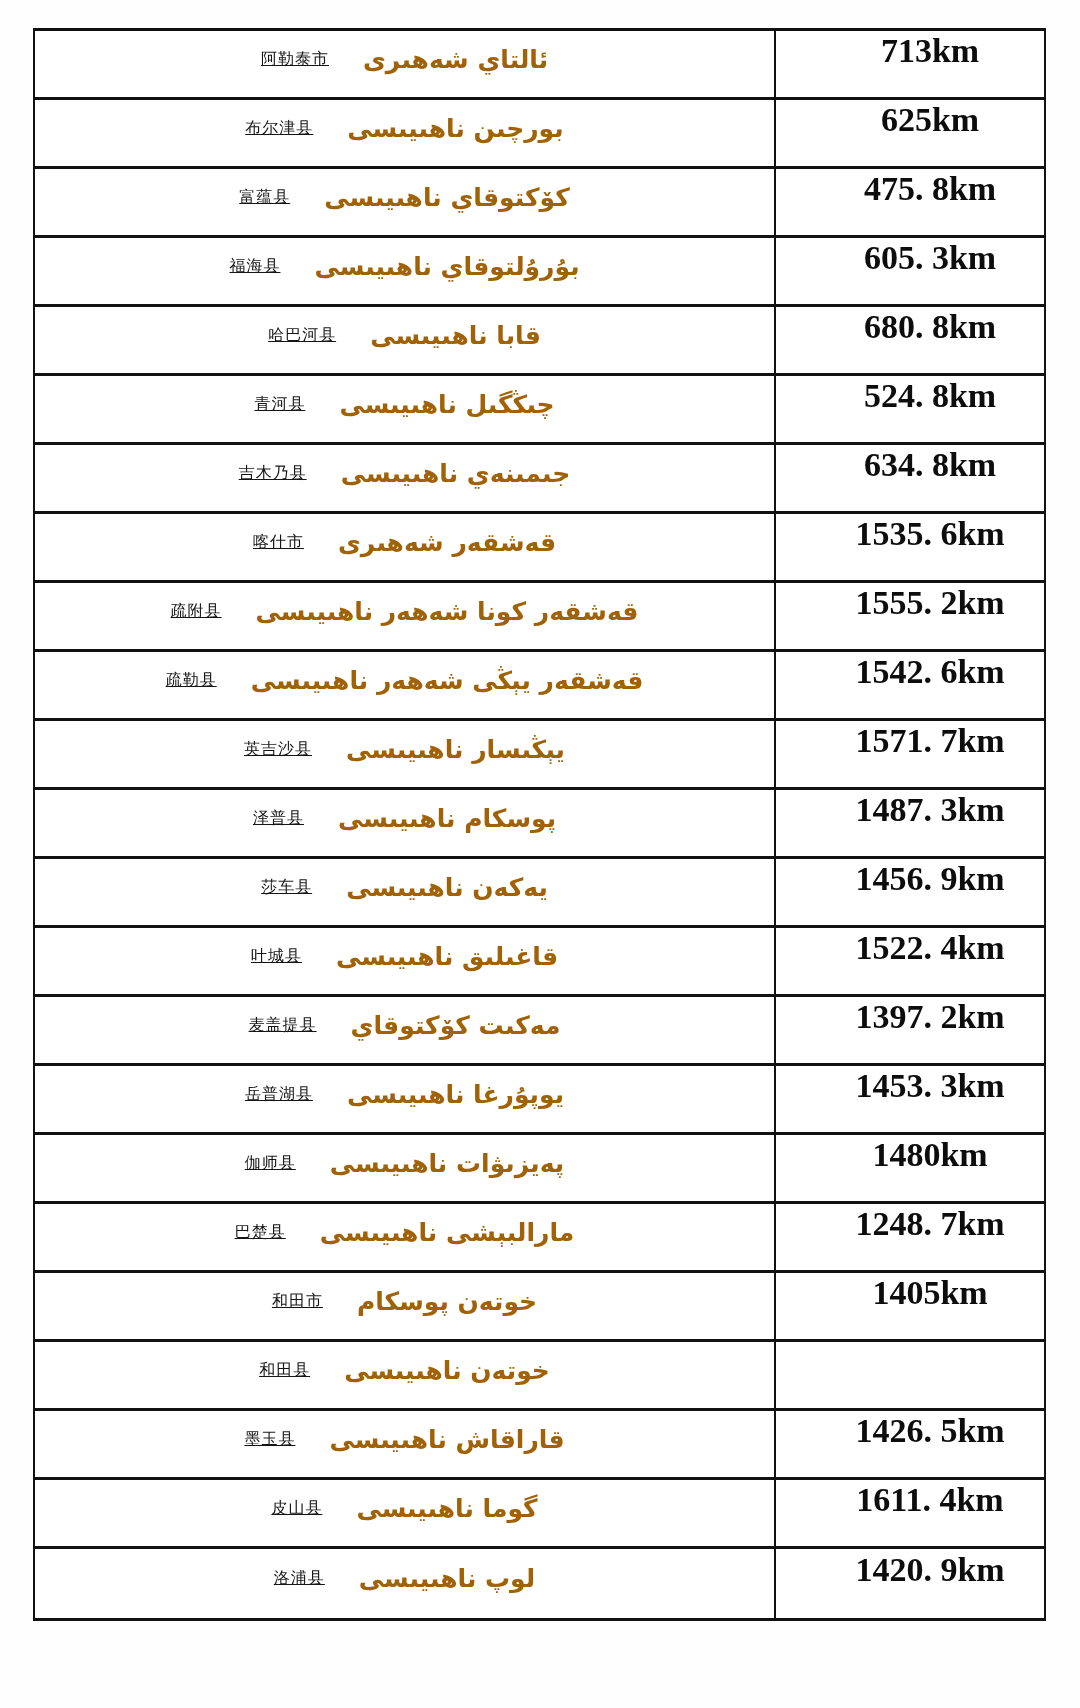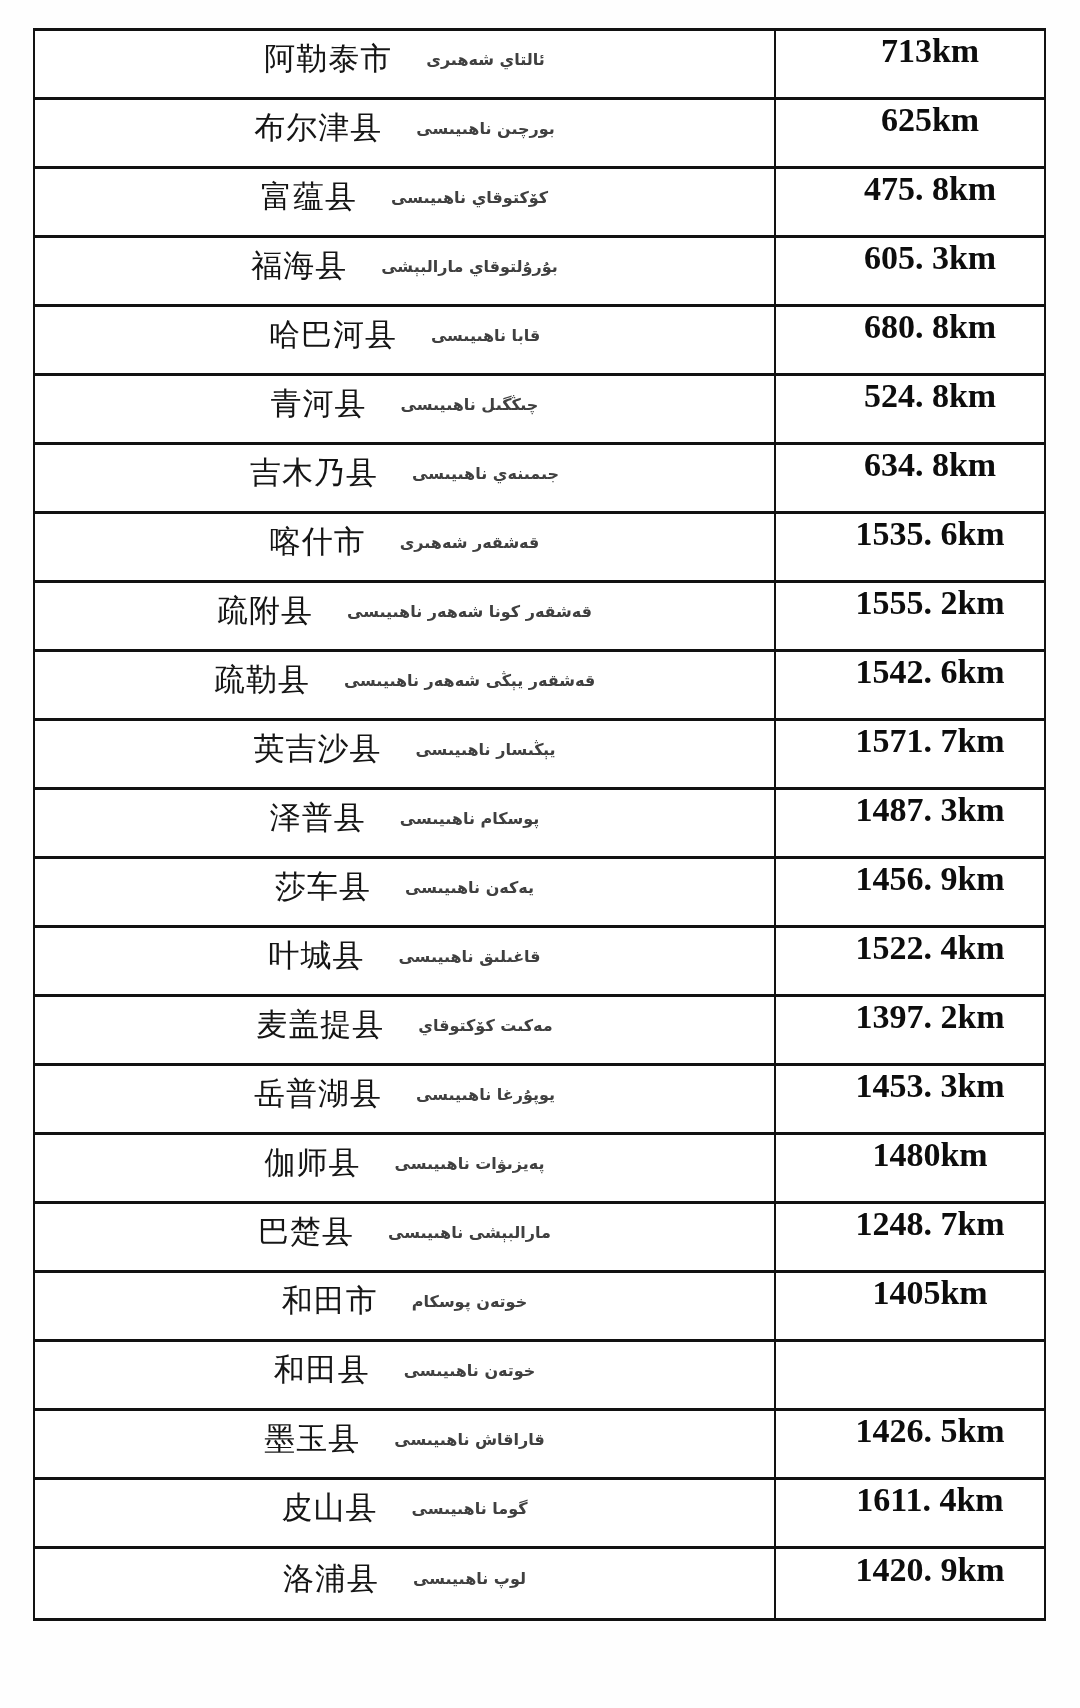--- a/index.html
+++ b/index.html
@@ -39,32 +39,33 @@
     flex: 0 0 741px;
     box-sizing: border-box;
     border-right: 2px solid #121212;
     display: flex;
     align-items: center;
     justify-content: center;
     padding-bottom: 10px;
   }
   .zh {
     font-family: "DejaVu Serif", "Liberation Serif", serif;
-    font-size: 31px;
+    font-size: 16px;
     color: #151515;
     letter-spacing: 1px;
     white-space: nowrap;
+    text-decoration: underline;
   }
   .ug {
     direction: rtl;
     unicode-bidi: isolate;
     font-family: "DejaVu Sans", sans-serif;
     font-weight: 700;
-    font-size: 16px;
-    color: #404040;
+    font-size: 25px;
+    color: #a16207;
     white-space: nowrap;
     margin-left: 34px;
   }
   .cell-right {
     flex: 1 1 auto;
     display: flex;
     align-items: center;
     justify-content: center;
     padding-bottom: 27px;
     margin-left: 40px;
@@ -109,21 +110,21 @@
         <span class="ug">كۆكتوقاي ناھىيىسى</span>
       </div>
       <div class="cell-right">
         <span class="dist">475. 8km</span>
       </div>
     </div>
 
     <div class="row">
       <div class="cell-left">
         <span class="zh">福海县</span>
-        <span class="ug">بۇرۇلتوقاي مارالبېشى</span>
+        <span class="ug">بۇرۇلتوقاي ناھىيىسى</span>
       </div>
       <div class="cell-right">
         <span class="dist">605. 3km</span>
       </div>
     </div>
 
     <div class="row">
       <div class="cell-left">
         <span class="zh">哈巴河县</span>
         <span class="ug">قابا ناھىيىسى</span>

